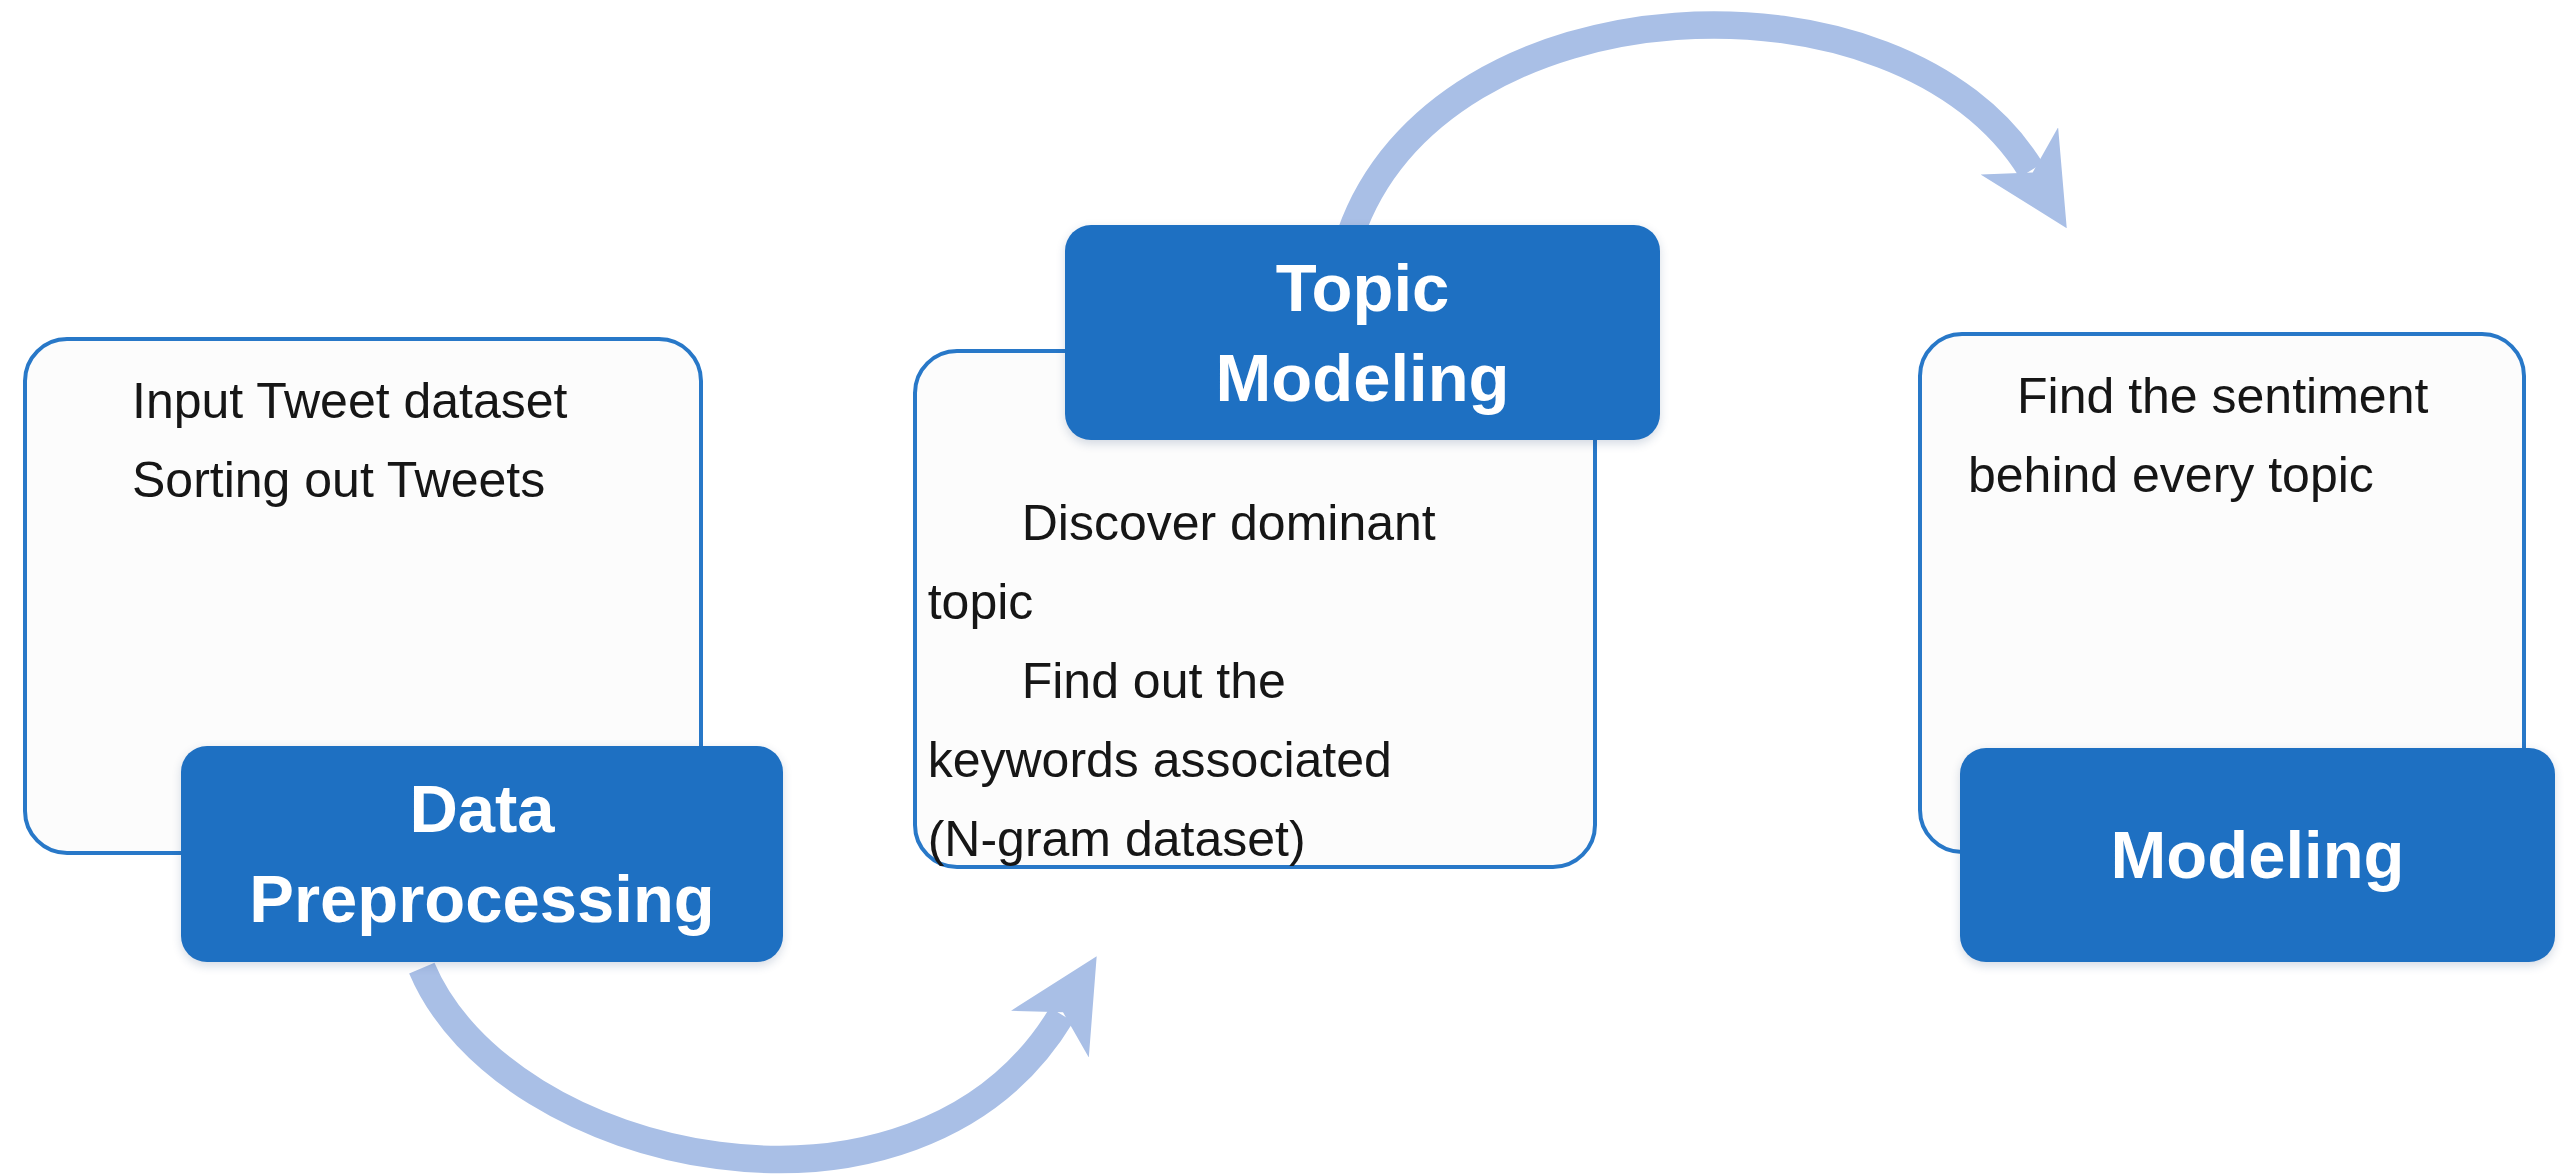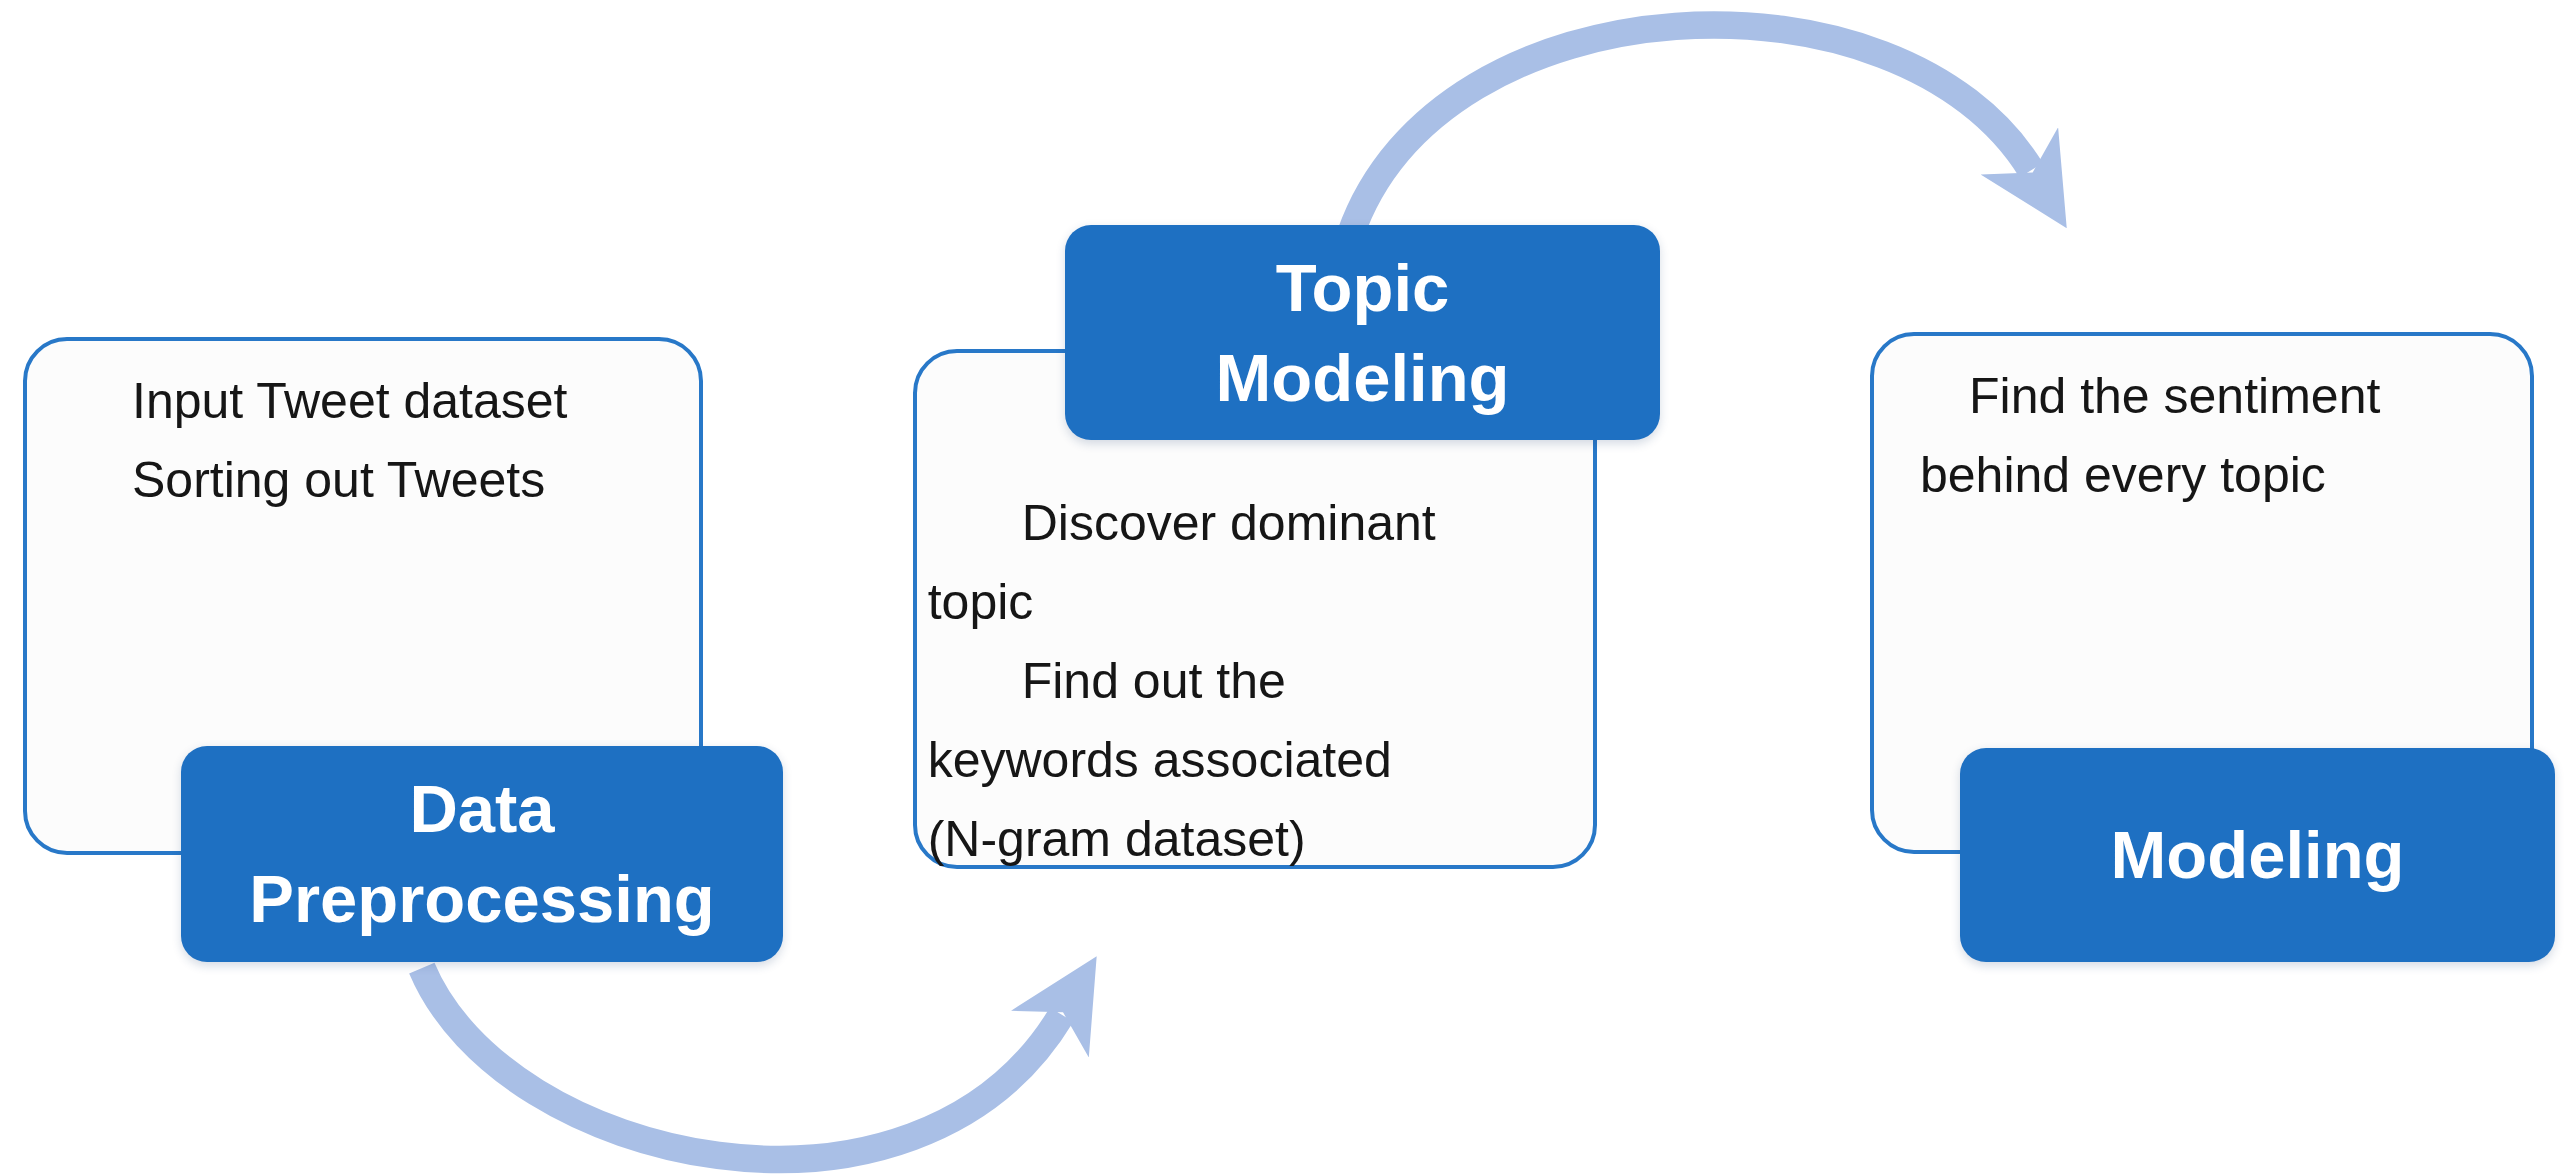--- a/index.html
+++ b/index.html
@@ -37,21 +37,21 @@
   .card {
     position: absolute;
     box-sizing: border-box;
     background: var(--card-fill, #fcfcfc);
     border: 4.6px solid var(--card-border, #2878c8);
     border-radius: 44px;
     z-index: 2;
   }
   .card-data-preprocessing { left: 23px;   top: 337px; width: 680px; height: 518px; }
   .card-topic-modeling     { left: 913px; top: 349px; width: 684px; height: 520px; }
-  .card-sentiment-analysis { left: 1870px; top: 332px; width: 664px; height: 522px; }
+  .card-sentiment-analysis { left: 1918px; top: 332px; width: 608px; height: 522px; }
 
   .card-text {
     position: absolute;
     left: 0; right: 0; top: 0;
     color: var(--note-text, #161616);
     font-size: 50px;
     line-height: 79px;
     letter-spacing: 0px;
   }
   .card-data-preprocessing .card-text { padding: 21.4px 21.4px 0 105px; }

